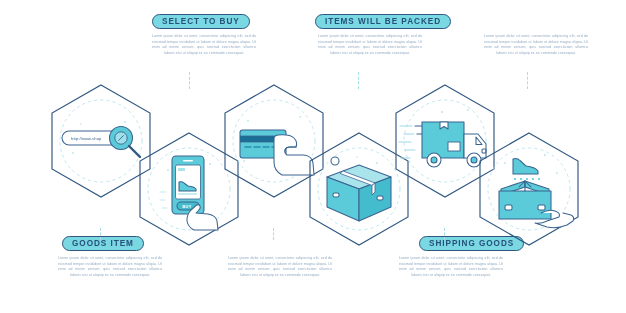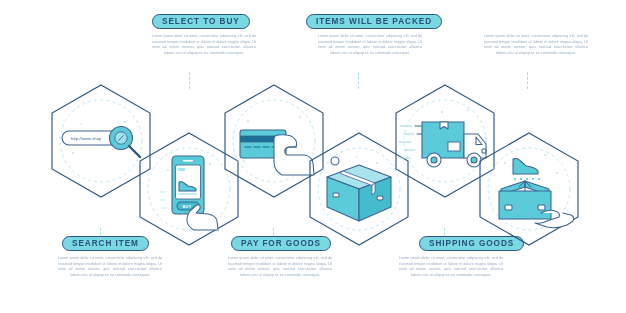--- a/index.html
+++ b/index.html
@@ -95,35 +95,32 @@
 </head>
 <body>
 
 <div id="stage">
 
   <div class="badge" style="left:152px; top:14px;">
     <span>SELECT TO BUY</span>
   </div>
   <div class="para" style="left:152px; top:34px;">Lorem ipsum dolor sit amet, consectetur adipiscing elit, sed do eiusmod tempor incididunt ut labore et dolore magna aliqua. Ut enim ad minim veniam, quis nostrud exercitation ullamco laboris nisi ut aliquip ex ea commodo consequat.</div>
 
-  <div class="badge" style="left:306px; top:14px;">
+  <div class="badge" style="left:315px; top:14px;">
     <span>ITEMS WILL BE PACKED</span>
   </div>
   <div class="para" style="left:318px; top:34px;">Lorem ipsum dolor sit amet, consectetur adipiscing elit, sed do eiusmod tempor incididunt ut labore et dolore magna aliqua. Ut enim ad minim veniam, quis nostrud exercitation ullamco laboris nisi ut aliquip ex ea commodo consequat.</div>
 
   <div class="para" style="left:484px; top:34px;">Lorem ipsum dolor sit amet, consectetur adipiscing elit, sed do eiusmod tempor incididunt ut labore et dolore magna aliqua. Ut enim ad minim veniam, quis nostrud exercitation ullamco laboris nisi ut aliquip ex ea commodo consequat.</div>
 
   <div class="badge" style="left:62px; top:236px;">
-    <span>SEARCH ITEM</span>
+    <span>GOODS ITEM</span>
   </div>
   <div class="para" style="left:58px; top:256px;">Lorem ipsum dolor sit amet, consectetur adipiscing elit, sed do eiusmod tempor incididunt ut labore et dolore magna aliqua. Ut enim ad minim veniam, quis nostrud exercitation ullamco laboris nisi ut aliquip ex ea commodo consequat.</div>
 
-  <div class="badge" style="left:231px; top:236px;">
-    <span>PAY FOR GOODS</span>
-  </div>
   <div class="para" style="left:228px; top:256px;">Lorem ipsum dolor sit amet, consectetur adipiscing elit, sed do eiusmod tempor incididunt ut labore et dolore magna aliqua. Ut enim ad minim veniam, quis nostrud exercitation ullamco laboris nisi ut aliquip ex ea commodo consequat.</div>
 
   <div class="badge" style="left:419px; top:236px;">
     <span>SHIPPING GOODS</span>
   </div>
   <div class="para" style="left:399px; top:256px;">Lorem ipsum dolor sit amet, consectetur adipiscing elit, sed do eiusmod tempor incididunt ut labore et dolore magna aliqua. Ut enim ad minim veniam, quis nostrud exercitation ullamco laboris nisi ut aliquip ex ea commodo consequat.</div>
 
   <div class="connector" style="left:100px; top:228px; height:12px;"></div>
   <div class="connector" style="left:189px; top:72px; height:17px;"></div>
   <div class="connector" style="left:273px; top:228px; height:12px;"></div>

